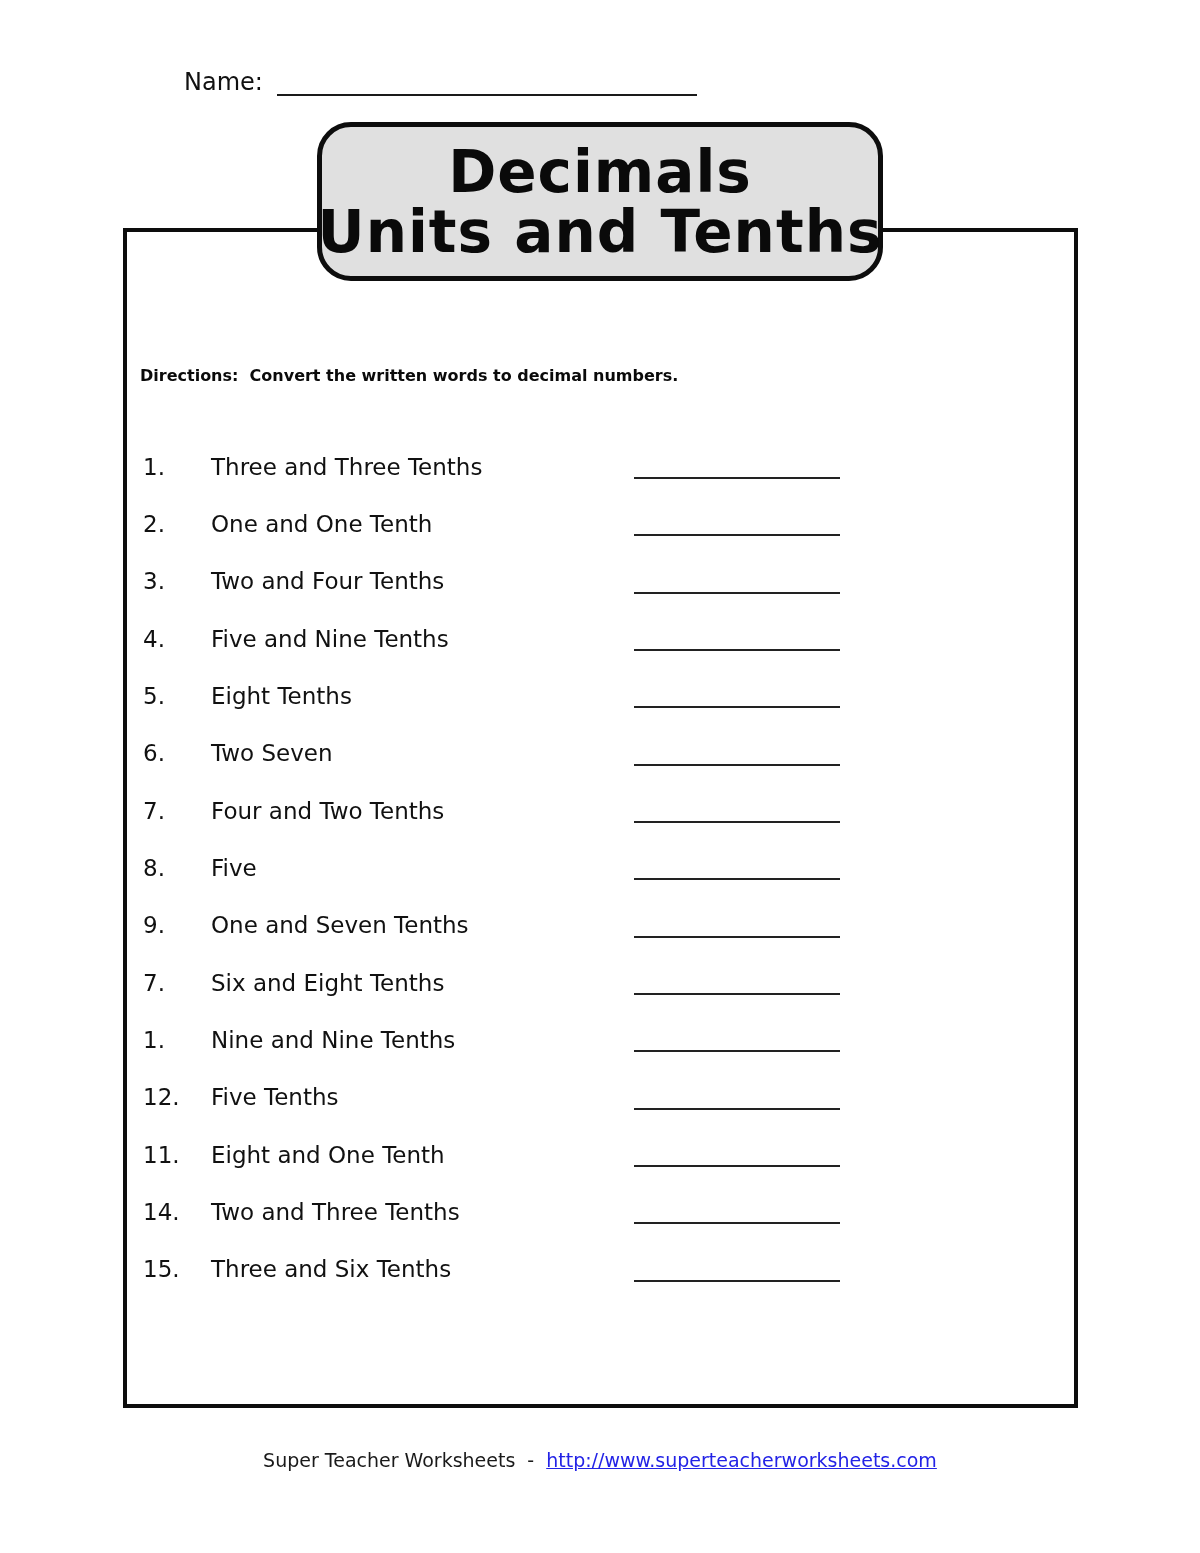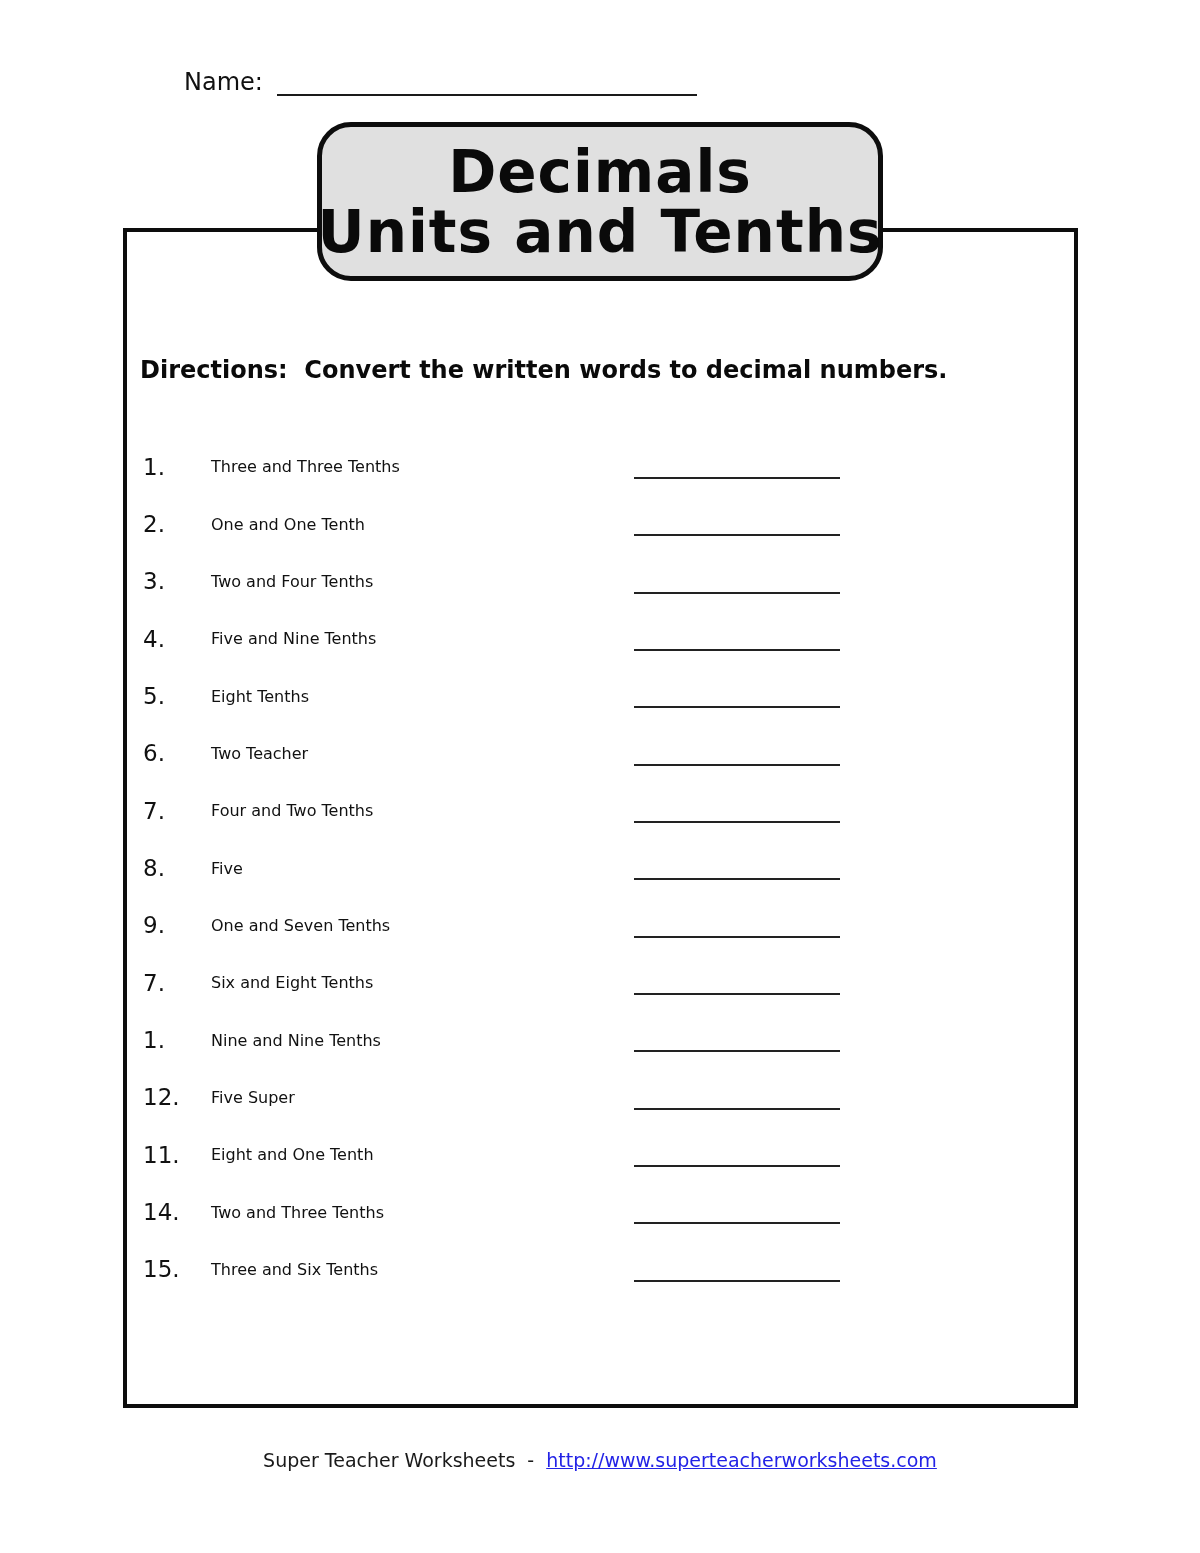--- a/index.html
+++ b/index.html
@@ -74,22 +74,22 @@
     line-height: 60px;
     letter-spacing: 1px;
     color: #0a0a0a;
     white-space: nowrap;
   }
 
   
   .directions {
     position: absolute;
     left: 140px;
-    top: 356px;
-    font-size: 24px;
+    top: 366px;
+    font-size: 16px;
     font-weight: bold;
     color: #0a0a0a;
     white-space: pre;
     z-index: 2;
   }
 
   
   .problems {
     position: absolute;
     left: 143px;
@@ -103,21 +103,21 @@
     display: flex;
     align-items: center;
   }
   .prob-num {
     width: 68px;
     flex: 0 0 68px;
     font-size: 23px;
     color: #111;
   }
   .prob-text {
-    font-size: 16px;
+    font-size: 23px;
     color: #111;
     white-space: nowrap;
   }
   .prob-blank {
     position: absolute;
     left: 491px;
     top: 39px;
     width: 206px;
     height: 0;
     border-top: 2px solid #222;
@@ -188,21 +188,21 @@
   </div>
 
   <div class="problem-row">
     <span class="prob-num">5.</span>
     <span class="prob-text">Eight Tenths</span>
     <span class="prob-blank"></span>
   </div>
 
   <div class="problem-row">
     <span class="prob-num">6.</span>
-    <span class="prob-text">Two Teacher</span>
+    <span class="prob-text">Two Seven</span>
     <span class="prob-blank"></span>
   </div>
 
   <div class="problem-row">
     <span class="prob-num">7.</span>
     <span class="prob-text">Four and Two Tenths</span>
     <span class="prob-blank"></span>
   </div>
 
   <div class="problem-row">
@@ -224,21 +224,21 @@
   </div>
 
   <div class="problem-row">
     <span class="prob-num">1.</span>
     <span class="prob-text">Nine and Nine Tenths</span>
     <span class="prob-blank"></span>
   </div>
 
   <div class="problem-row">
     <span class="prob-num">12.</span>
-    <span class="prob-text">Five Super</span>
+    <span class="prob-text">Five Tenths</span>
     <span class="prob-blank"></span>
   </div>
 
   <div class="problem-row">
     <span class="prob-num">11.</span>
     <span class="prob-text">Eight and One Tenth</span>
     <span class="prob-blank"></span>
   </div>
 
   <div class="problem-row">

